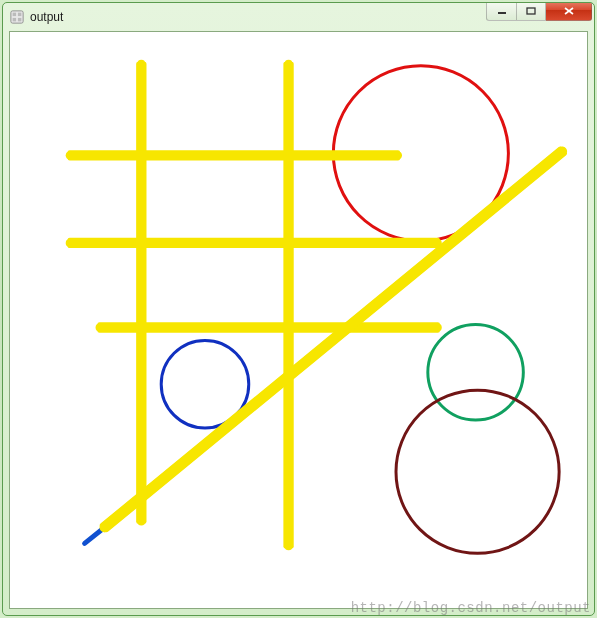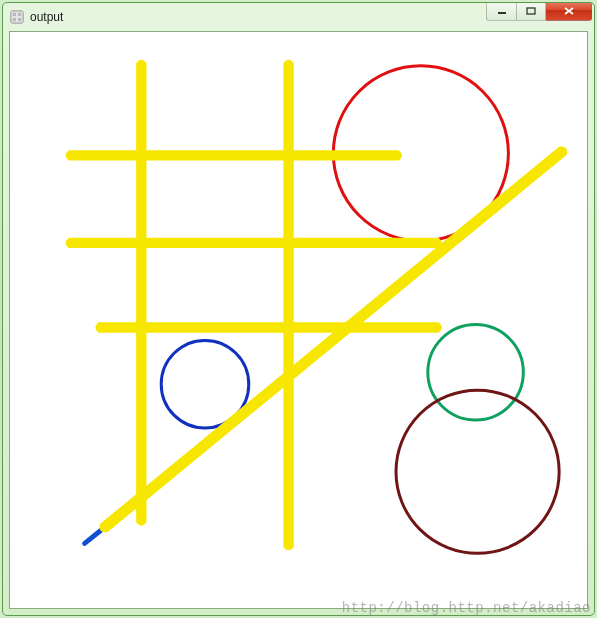--- a/index.html
+++ b/index.html
@@ -155,13 +155,13 @@
         <line x1="90" y1="292" x2="430" y2="292" stroke="#f7e600" stroke-width="4.4" stroke-linecap="round"></line>
         <line x1="90" y1="298" x2="430" y2="298" stroke="#f7e600" stroke-width="4.4" stroke-linecap="round"></line>
         <line x1="90" y1="295" x2="430" y2="295" stroke="#f7e600" stroke-width="8" stroke-linecap="round"></line>
         <line x1="93" y1="494" x2="553" y2="116" stroke="#f7e600" stroke-width="5.5" stroke-linecap="round"></line>
         <line x1="97" y1="498" x2="557" y2="120" stroke="#f7e600" stroke-width="5.5" stroke-linecap="round"></line>
         <line x1="95" y1="496" x2="555" y2="118" stroke="#f7e600" stroke-width="10" stroke-linecap="round"></line>
       </svg>
   </div>
 </div>
 
-<div class="watermark">http://blog.http.net/akadiao</div>
+<div class="watermark">http://blog.csdn.net/output</div>
 
 </body></html>

